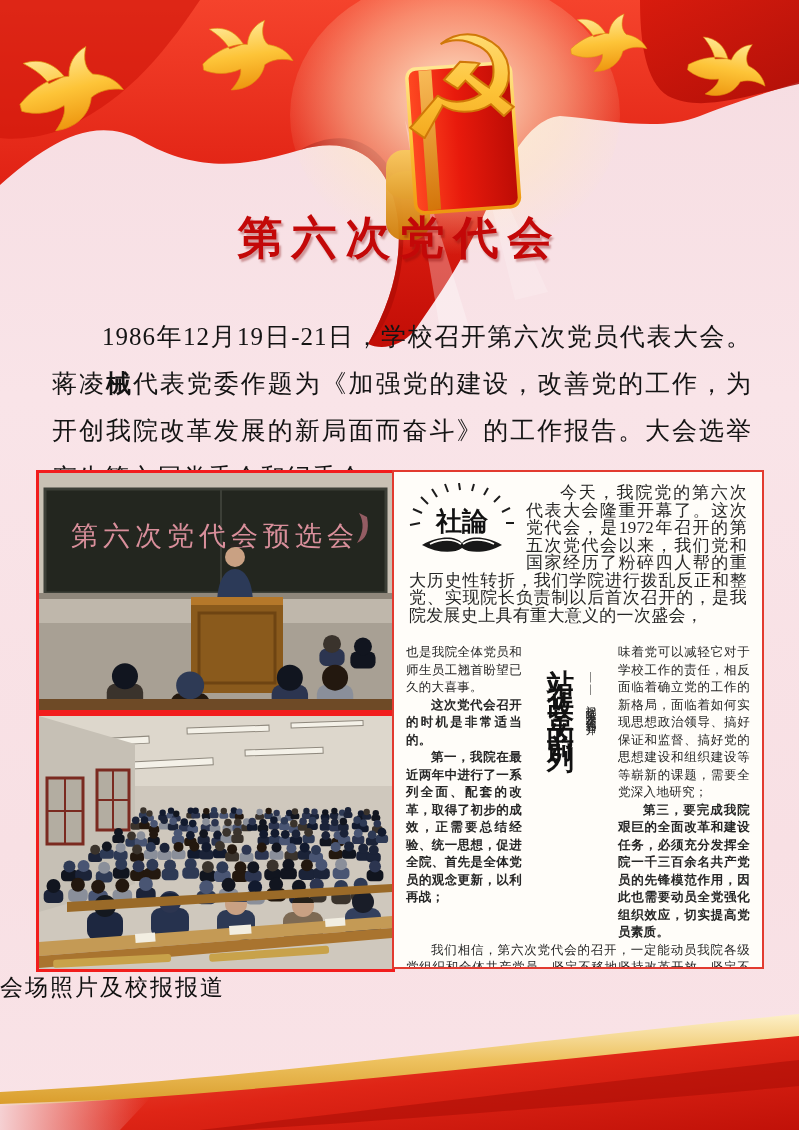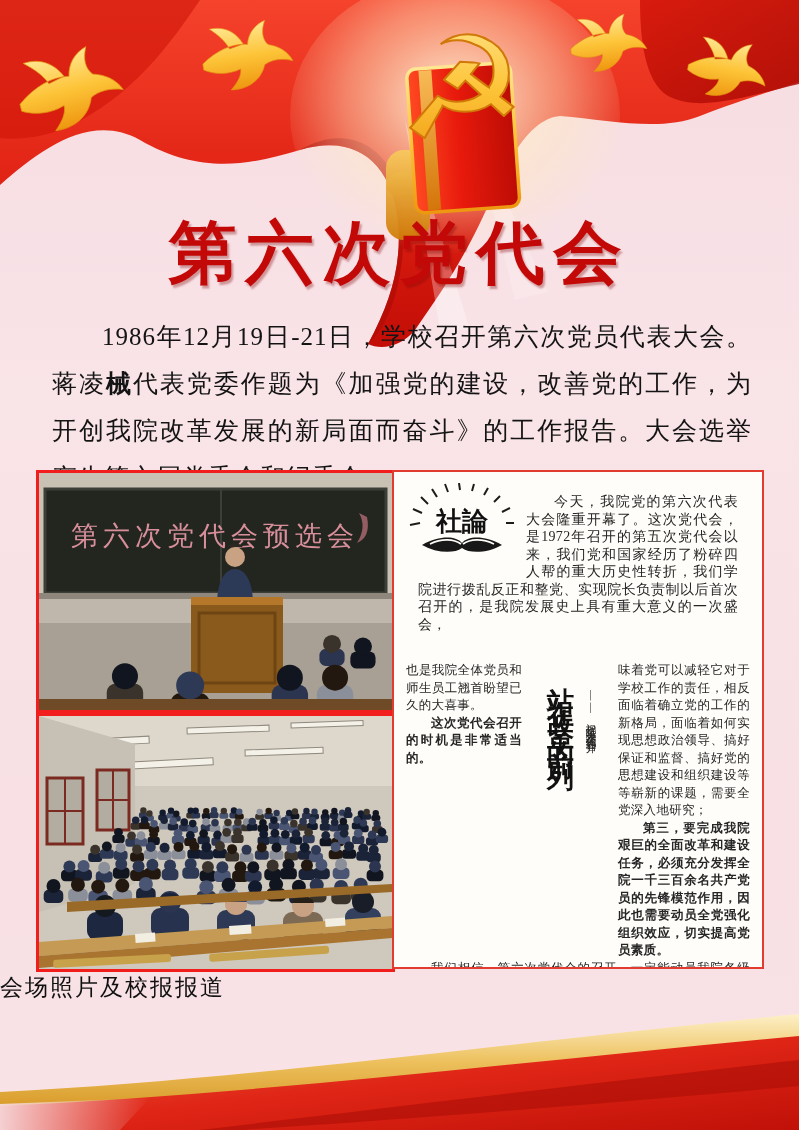--- a/index.html
+++ b/index.html
@@ -1,36 +1,36 @@
 <!DOCTYPE html>
 <html><head>
 <meta charset="utf-8">
 <style>
   html,body{margin:0;padding:0;}
   .page{position:relative;width:799px;height:1130px;overflow:hidden;
         background:linear-gradient(180deg,#f6dce1 0%,#f9e4e8 35%,#f8e0e4 75%,#f9e3e7 100%);
         font-family:"Liberation Sans",sans-serif;color:#151515;}
   .hdr{position:absolute;top:0;left:0;width:799px;height:350px;}
   .page-title{position:absolute;top:208px;left:0;width:799px;text-align:center;
-        font-family:"DejaVu Serif",serif;font-weight:800;font-size:68px;color:#c30808;
+        font-family:"DejaVu Serif",serif;font-weight:800;font-size:45px;color:#c30808;
         letter-spacing:9px;text-shadow:2px 3px 2px rgba(130,10,10,.35);}
   .intro{position:absolute;top:288px;left:52px;width:700px;
         font-family:"Liberation Serif","DejaVu Serif",serif;font-size:25px;line-height:47px;
         letter-spacing:1px;text-indent:2em;color:#141414;text-align:justify;}
   .name-char{font-weight:bold;font-family:"Liberation Sans",sans-serif;}
   .photo{position:absolute;left:36px;width:353px;border:3px solid #f21d1d;box-sizing:content-box;
         background:#b9b1a6;line-height:0;}
   .photo1{top:470px;height:237px;}
   .photo2{top:713px;height:253px;}
   .clipping{position:absolute;left:392px;top:470px;width:372px;height:499px;box-sizing:border-box;
         background:#fffdf9;border:2px solid #e23b30;padding:9px 12px 4px 12px;overflow:hidden;
         font-family:"Liberation Serif","DejaVu Serif",serif;color:#262626;}
   .clip-head{overflow:hidden;}
   .ed-logo{float:left;width:112px;height:84px;margin:2px 8px 2px 0;}
-  .clip-intro{margin:12px;font-size:14px;line-height:17.5px;text-indent:2em;text-align:justify;letter-spacing:.3px;}
+  .clip-intro{margin:3px;font-size:17px;line-height:17.5px;text-indent:2em;text-align:justify;letter-spacing:.3px;}
   .clip-cols{display:flex;gap:6px;margin-top:17px;min-height:292px;}
   .col-l{width:116px;}
   .col-r{width:134px;flex:1;}
   .col-l p,.col-r p{margin:0;font-size:12.5px;line-height:17.5px;text-align:justify;letter-spacing:.3px;}
   .col-l p.ind,.col-r p.ind{text-indent:2em;font-weight:bold;}
   .col-mid{width:84px;display:flex;justify-content:center;gap:5px;padding-top:4px;}
   .v-head{writing-mode:vertical-rl;font-size:27px;font-weight:800;letter-spacing:13px;
         color:#111;font-family:"Liberation Sans",sans-serif;}
   .v-sub{writing-mode:vertical-rl;font-size:10.5px;letter-spacing:2px;color:#222;padding-top:24px;}
   .clip-close p{margin:0;font-size:12.5px;line-height:17.5px;text-indent:2em;text-align:justify;letter-spacing:.3px;}
@@ -495,20 +495,21 @@
         <path d="M16,62 C34,52 50,53 56,60 C62,53 78,52 96,62 C82,70 64,71 56,65 C48,71 30,70 16,62 Z" fill="#181818"></path>
         <path d="M24,61 C36,55 48,56 55,61 M57,61 C64,56 76,55 88,61" stroke="#fffdf9" stroke-width="1.6" fill="none"></path>
       </svg>
       <p class="clip-intro">今天，我院党的第六次代表大会隆重开幕了。这次党代会，是1972年召开的第五次党代会以来，我们党和国家经历了粉碎四人帮的重大历史性转折，我们学院进行拨乱反正和整党、实现院长负责制以后首次召开的，是我院发展史上具有重大意义的一次盛会，</p>
     </div>
 
     <div class="clip-cols">
       <div class="col-l">
         <p>也是我院全体党员和师生员工翘首盼望已久的大喜事。</p>
         <p class="ind">这次党代会召开的时机是非常适当的。</p>
+        <p class="ind">第一，我院在最近两年中进行了一系列全面、配套的改革，取得了初步的成效，正需要总结经验、统一思想，促进全院、首先是全体党员的观念更新，以利再战；</p>
       </div>
       <div class="col-mid">
         <div class="v-head">站在改革的前列</div>
         <div class="v-sub">——祝贺院第六次党代会召开</div>
       </div>
       <div class="col-r">
         <p>味着党可以减轻它对于学校工作的责任，相反面临着确立党的工作的新格局，面临着如何实现思想政治领导、搞好保证和监督、搞好党的思想建设和组织建设等等崭新的课题，需要全党深入地研究；</p>
         <p class="ind">第三，要完成我院艰巨的全面改革和建设任务，必须充分发挥全院一千三百余名共产党员的先锋模范作用，因此也需要动员全党强化组织效应，切实提高党员素质。</p>
       </div>
     </div>

